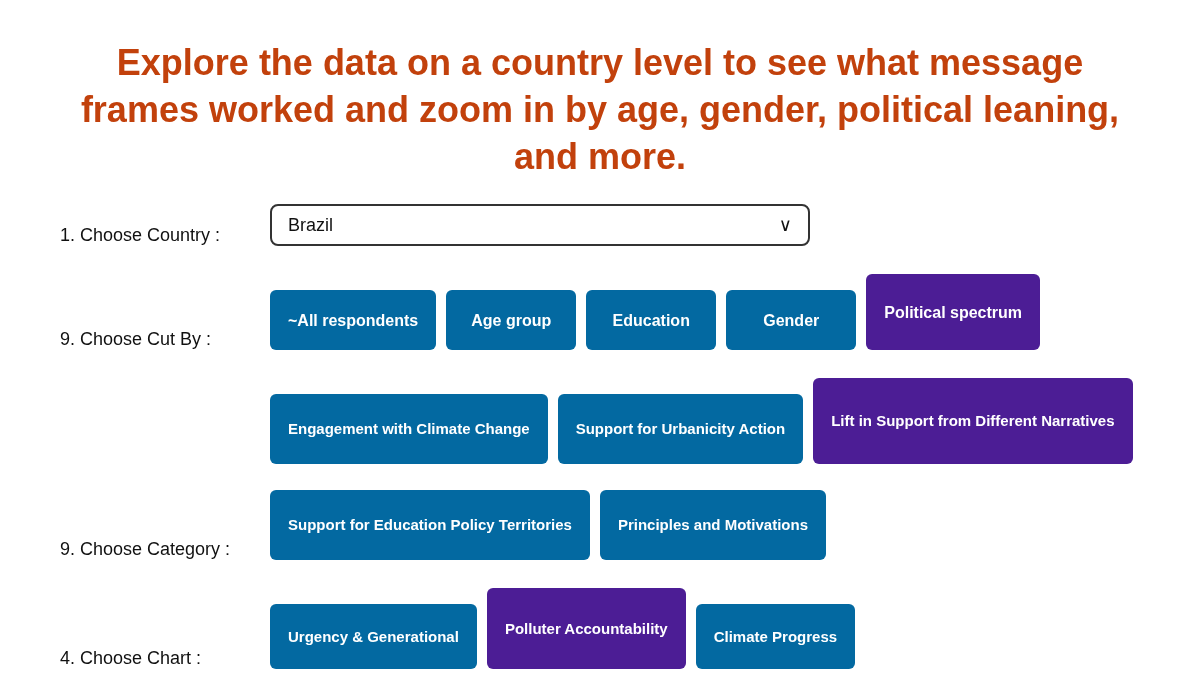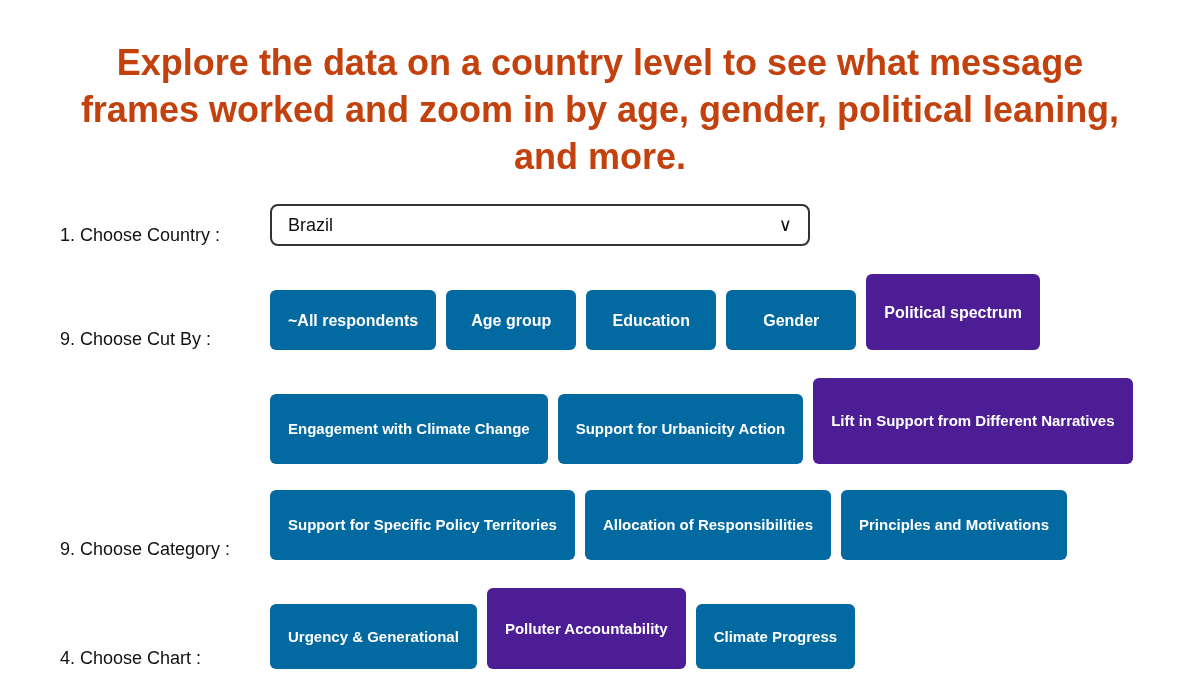--- a/index.html
+++ b/index.html
@@ -149,22 +149,21 @@
       <button class="btn btn-cyan btn-cut">Political spectrum</button>
     </div>
   </div>
 
   <div class="section">
     <div class="section-label">9. Choose Category :</div>
     <div class="section-content">
       <button class="btn btn-blue btn-category">Engagement with Climate Change</button>
       <button class="btn btn-blue btn-category">Support for Urbanicity Action</button>
       <button class="btn btn-cyan btn-category">Lift in Support from Different Narratives</button>
-      <button class="btn btn-blue btn-category">Support for Specific Policy Territories</button>
-      <button class="btn btn-blue btn-category">Allocation of Responsibilities</button>
+      <button class="btn btn-blue btn-category">Support for Education Policy Territories</button>
       <button class="btn btn-blue btn-category">Principles and Motivations</button>
     </div>
   </div>
 
   <div class="section">
     <div class="section-label">4. Choose Chart :</div>
     <div class="section-content">
       <button class="btn btn-blue btn-chart">Urgency &amp; Generational</button>
       <button class="btn btn-cyan btn-chart">Polluter Accountability</button>
       <button class="btn btn-blue btn-chart">Climate Progress</button>

